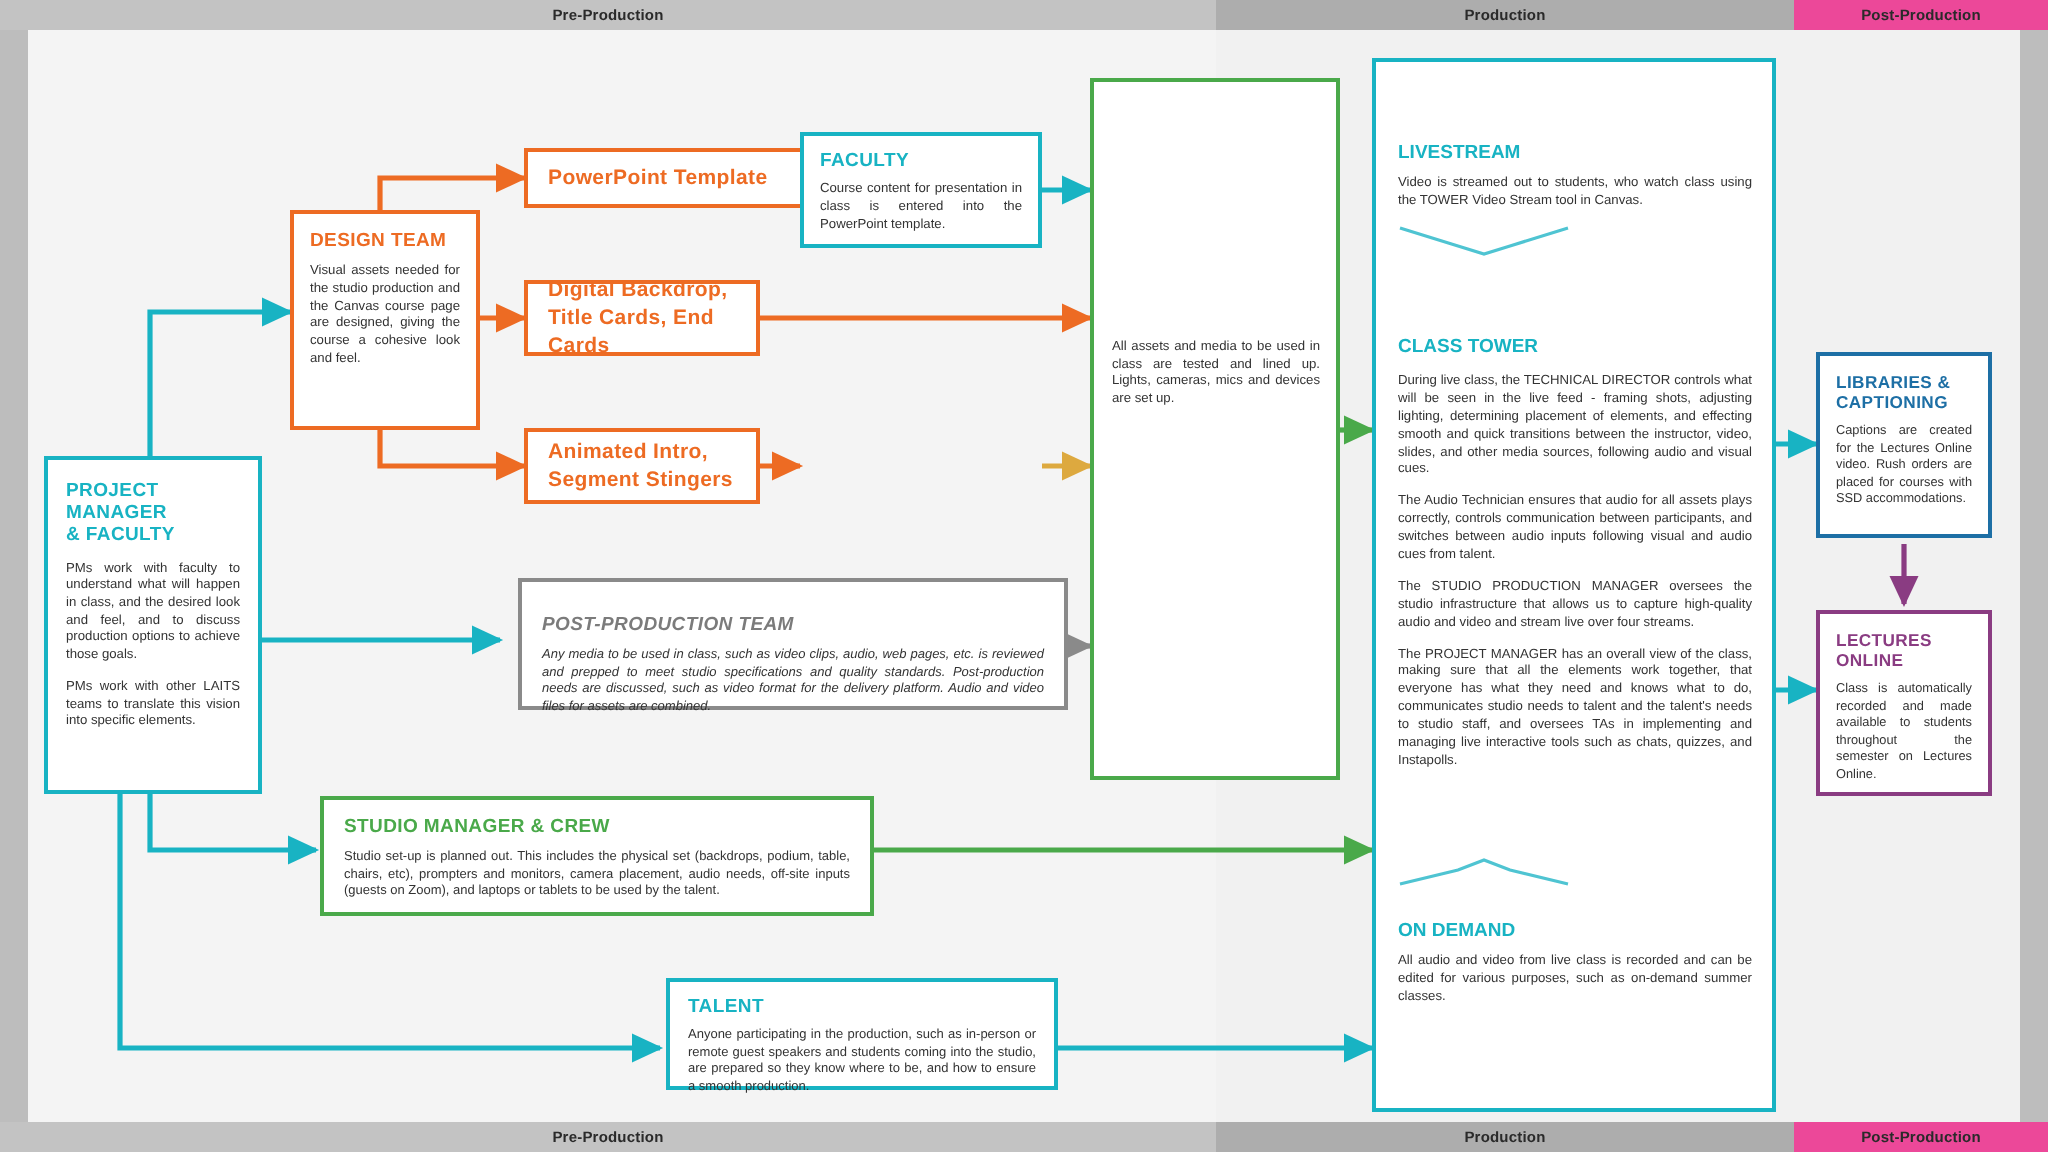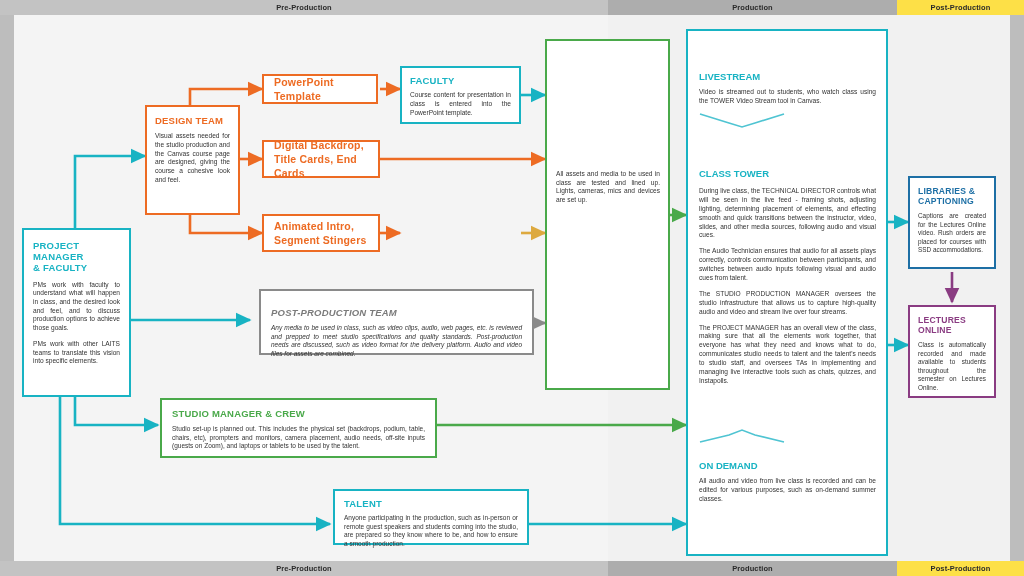--- a/index.html
+++ b/index.html
@@ -10,21 +10,21 @@
     overflow:hidden;
     position:relative;
   }
   #stage{position:absolute;left:0;top:0;width:1024px;height:576px;}
 
   
   .band{position:absolute;height:15px;font-size:7.5px;font-weight:bold;color:#2a2a2a;
         display:flex;align-items:center;justify-content:center;letter-spacing:.1px;}
   .band.pre   {background:#c3c3c3;}
   .band.prod  {background:#adadad;}
-  .band.post  {background:#fde047;}
+  .band.post  {background:#ec4899;}
 
   
   .canvas{position:absolute;left:14px;top:15px;width:996px;height:546px;background:#f4f4f4;}
   .canvas .colshade{position:absolute;top:0;bottom:0;background:#f1f1f1;}
 
   
   .box{position:absolute;background:#ffffff;box-sizing:border-box;}
   .box .ttl{font-weight:bold;letter-spacing:.2px;line-height:1.18;}
   .box .bdy{color:#333333;text-align:justify;line-height:1.32;}
 
@@ -145,21 +145,21 @@
 &amp; FACULTY</div>
     <div class="bdy" style="font-size:6.6px;">PMs work with faculty to understand what will happen in class, and the desired look and feel, and to discuss production options to achieve those goals.</div>
     <div class="bdy" style="font-size:6.6px;margin-top:7px;">PMs work with other LAITS teams to translate this vision into specific elements.</div>
   </div>
 
   <div class="box c-orange" style="left:145px;top:105px;width:95px;height:110px;padding:8px 8px;">
     <div class="ttl" style="font-size:9.5px;margin-bottom:6px;">DESIGN TEAM</div>
     <div class="bdy" style="font-size:6.6px;">Visual assets needed for the studio production and the Canvas course page are designed, giving the course a cohesive look and feel.</div>
   </div>
 
-  <div class="box c-orange labelbox" style="left:262px;top:74px;width:116px;height:30px;">
+  <div class="box c-orange labelbox" style="left:262px;top:74px;width:140px;height:30px;">
     <div class="ttl" style="white-space:pre-line;">PowerPoint Template</div>
   </div>
 
   <div class="box c-orange labelbox" style="left:262px;top:140px;width:118px;height:38px;">
     <div class="ttl" style="white-space:pre-line;">Digital Backdrop,
 Title Cards, End Cards</div>
   </div>
 
   <div class="box c-orange labelbox" style="left:262px;top:214px;width:118px;height:38px;">
     <div class="ttl" style="white-space:pre-line;">Animated Intro,

